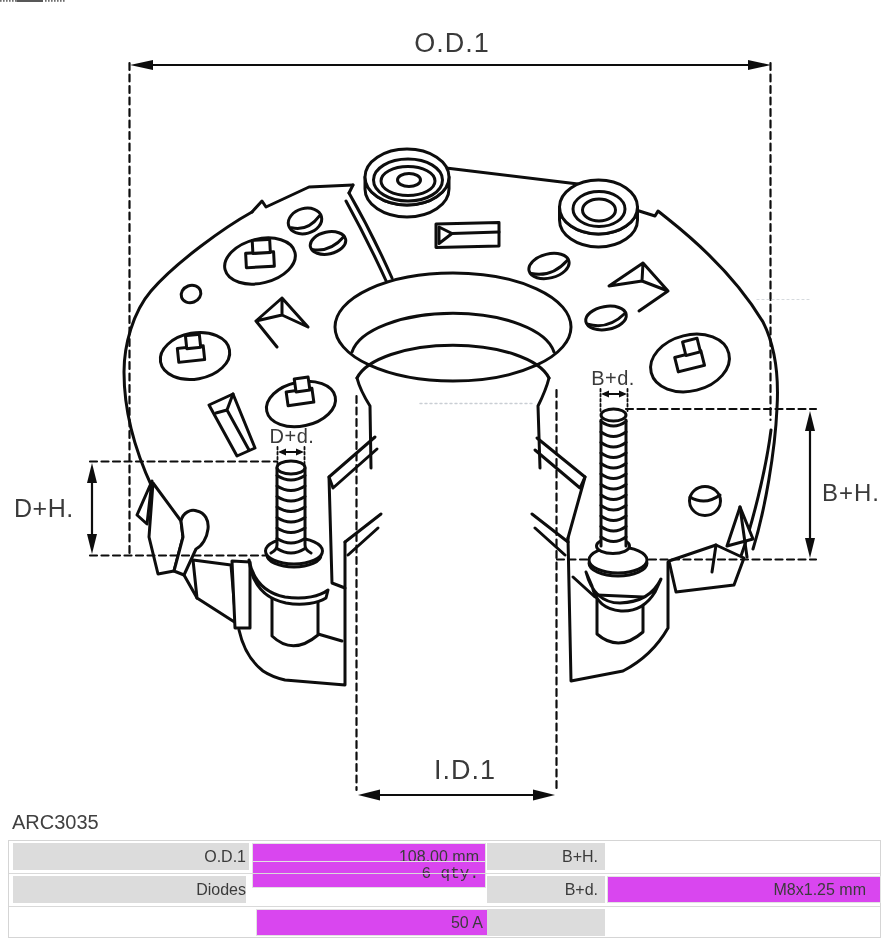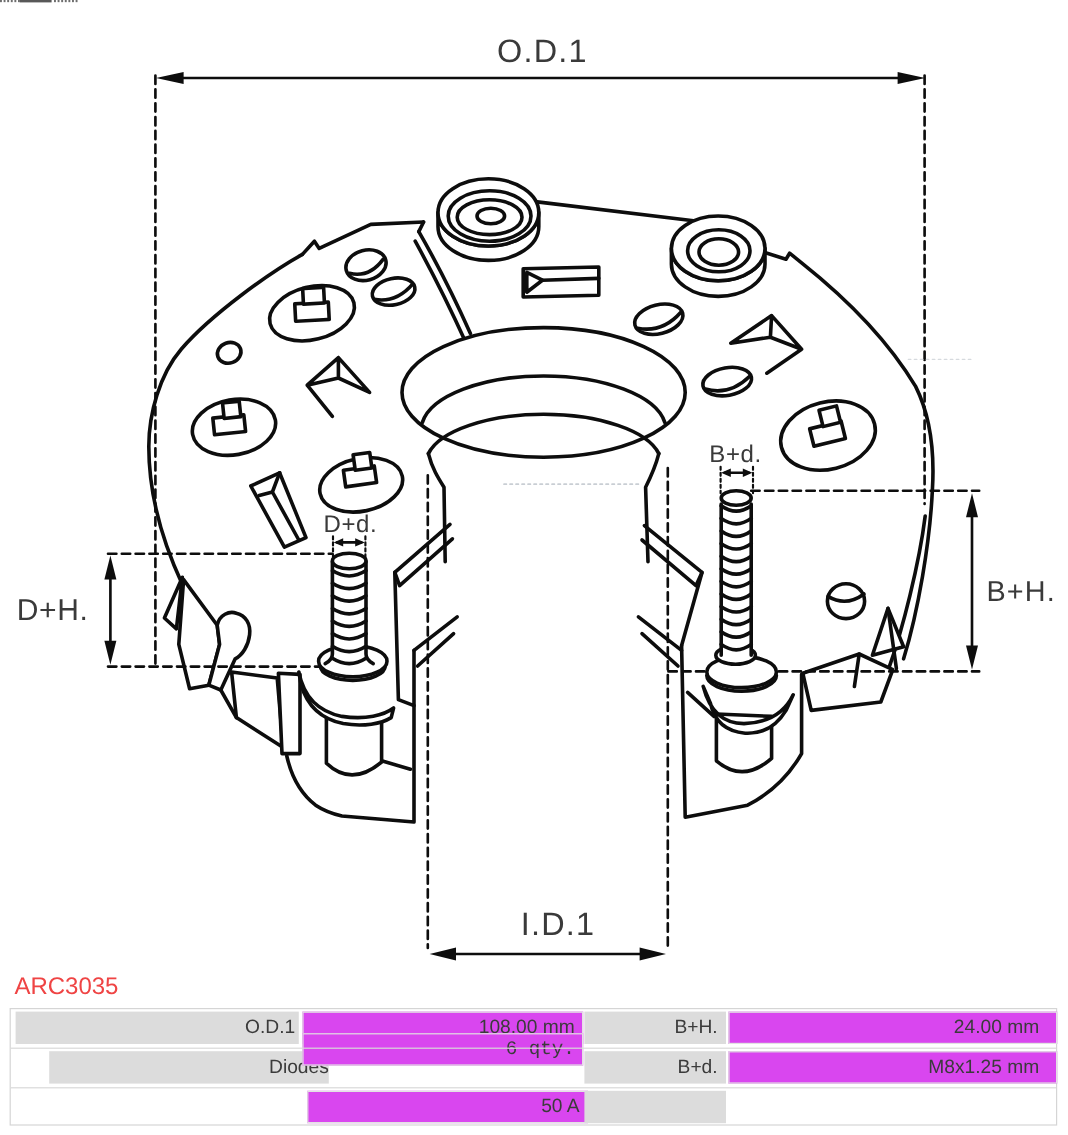--- a/index.html
+++ b/index.html
@@ -1,18 +1,18 @@
 <!DOCTYPE html>
 <html><head>
 <meta charset="utf-8">
 <style>
 html,body{margin:0;padding:0;background:#fff;}
 body{width:890px;height:946px;font-family:"Liberation Sans",sans-serif;position:relative;overflow:hidden;}
 #draw{position:absolute;left:0;top:0;}
-#code{position:absolute;left:12px;top:811px;font-size:20px;color:#ef4444;}
+#code{position:absolute;left:12px;top:811px;font-size:20px;color:#404040;}
 #tbl{position:absolute;left:8px;top:840px;width:871px;height:96px;border:1px solid #d5d5d5;background:#fff;font-size:16px;color:#3b3b3b;}
 #tbl .c{position:absolute;line-height:27px;height:27px;text-align:right;white-space:nowrap;}
 #tbl .l{background:#dcdcdc;}
 #tbl .v{background:#d946ef;border:1px solid #e2e2e2;height:25px;line-height:25px;}
 #tbl .sep{position:absolute;left:0;width:871px;height:1px;background:#d9d9d9;}
 </style>
 </head>
 <body>
 <svg id="draw" width="890" height="812" viewBox="0 0 890 812" fill="none" stroke-linecap="round" stroke-linejoin="round">
 <defs>
@@ -231,22 +231,21 @@
 <path class="o" d="M601,420 L601,546 M626,420 L626,546"></path>
 <ellipse class="ow" cx="613.5" cy="415" rx="12.5" ry="6"></ellipse>
 <path class="o" d="M601,421.5 Q613.5,430.5 626,421.5 M601,432 Q613.5,441 626,432 M601,442.5 Q613.5,451.5 626,442.5 M601,453 Q613.5,462 626,453 M601,463.5 Q613.5,472.5 626,463.5 M601,474 Q613.5,483 626,474 M601,484.5 Q613.5,493.5 626,484.5 M601,495 Q613.5,504 626,495 M601,505.5 Q613.5,514.5 626,505.5 M601,516 Q613.5,525 626,516 M601,526.5 Q613.5,535.5 626,526.5 M601,537 Q613.5,546 626,537"></path>
 </g>
 </svg>
 <div id="code">ARC3035</div>
 <div id="tbl">
 <div class="c l" style="left:4px;top:2px;width:233px;padding-right:3px;">O.D.1</div>
 <div class="c v" style="left:243px;top:2px;width:226px;padding-right:6px;">108.00 mm</div>
 <div class="c l" style="left:478px;top:2px;width:111px;padding-right:7px;">B+H.</div>
-<div class="c v" style="left:598px;top:2px;width:258px;padding-right:14px;">24.00 mm</div>
-<div class="c l" style="left:4px;top:35px;width:233px;padding-right:0;margin-left:28px;">Diodes</div>
+<div class="c l" style="left:4px;top:35px;width:233px;padding-right:0;">Diodes</div>
 <div class="c v" style="left:243px;top:20px;width:226px;padding-right:6px;font-family:Liberation Mono, monospace;">6 qty.</div>
 <div class="c l" style="left:478px;top:35px;width:111px;padding-right:7px;">B+d.</div>
 <div class="c v" style="left:598px;top:35px;width:258px;padding-right:14px;text-align:right;">M8x1.25 mm</div>
 <div class="c v" style="left:247px;top:68px;width:226px;padding-right:6px;text-align:right;">50 A</div>
 <div class="c l" style="left:478px;top:68px;width:111px;padding-right:7px;"></div>
 <div class="sep" style="top:32px;"></div>
 <div class="sep" style="top:65px;"></div>
 </div>
 
 </body></html>

